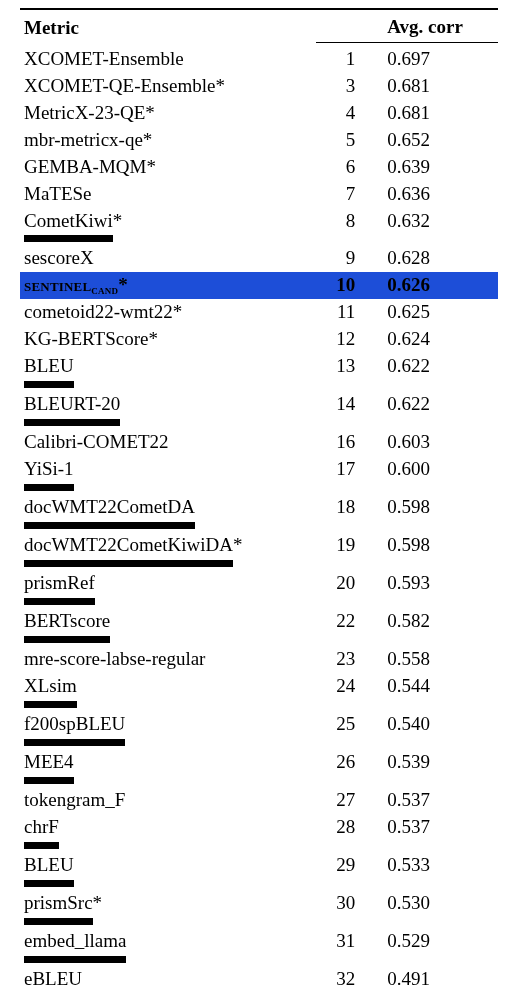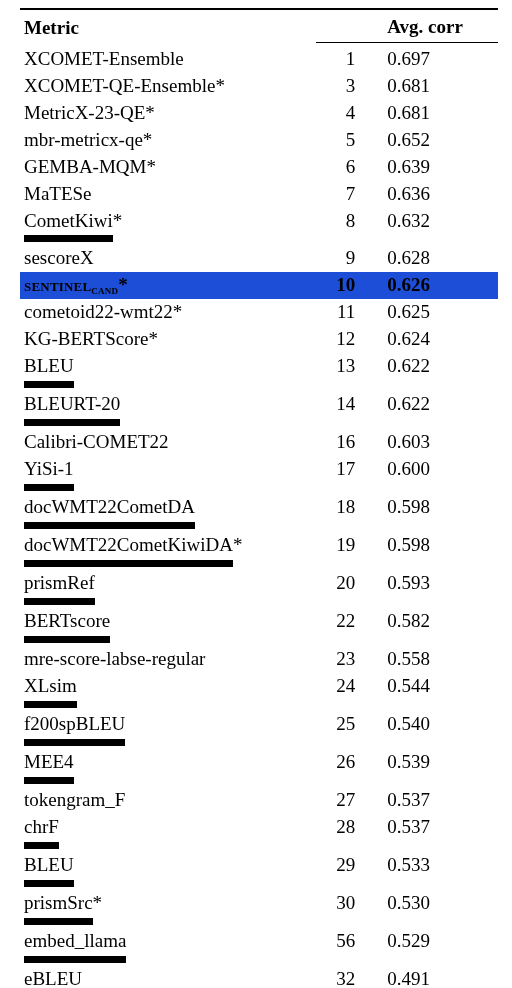--- a/index.html
+++ b/index.html
@@ -240,21 +240,21 @@
           <td class="rank">29</td>
           <td class="corr">0.533</td>
         </tr>
         <tr>
           <td class="metric"><span class="underlined">prismSrc</span>*</td>
           <td class="rank">30</td>
           <td class="corr">0.530</td>
         </tr>
         <tr>
           <td class="metric"><span class="underlined">embed_llama</span></td>
-          <td class="rank">56</td>
+          <td class="rank">31</td>
           <td class="corr">0.529</td>
         </tr>
         <tr>
           <td class="metric">eBLEU</td>
           <td class="rank">32</td>
           <td class="corr">0.491</td>
         </tr>
         <tr class="bottom-rule">
           <td class="metric"><span class="underlined">Random-sysname</span>*</td>
           <td class="rank">33</td>

